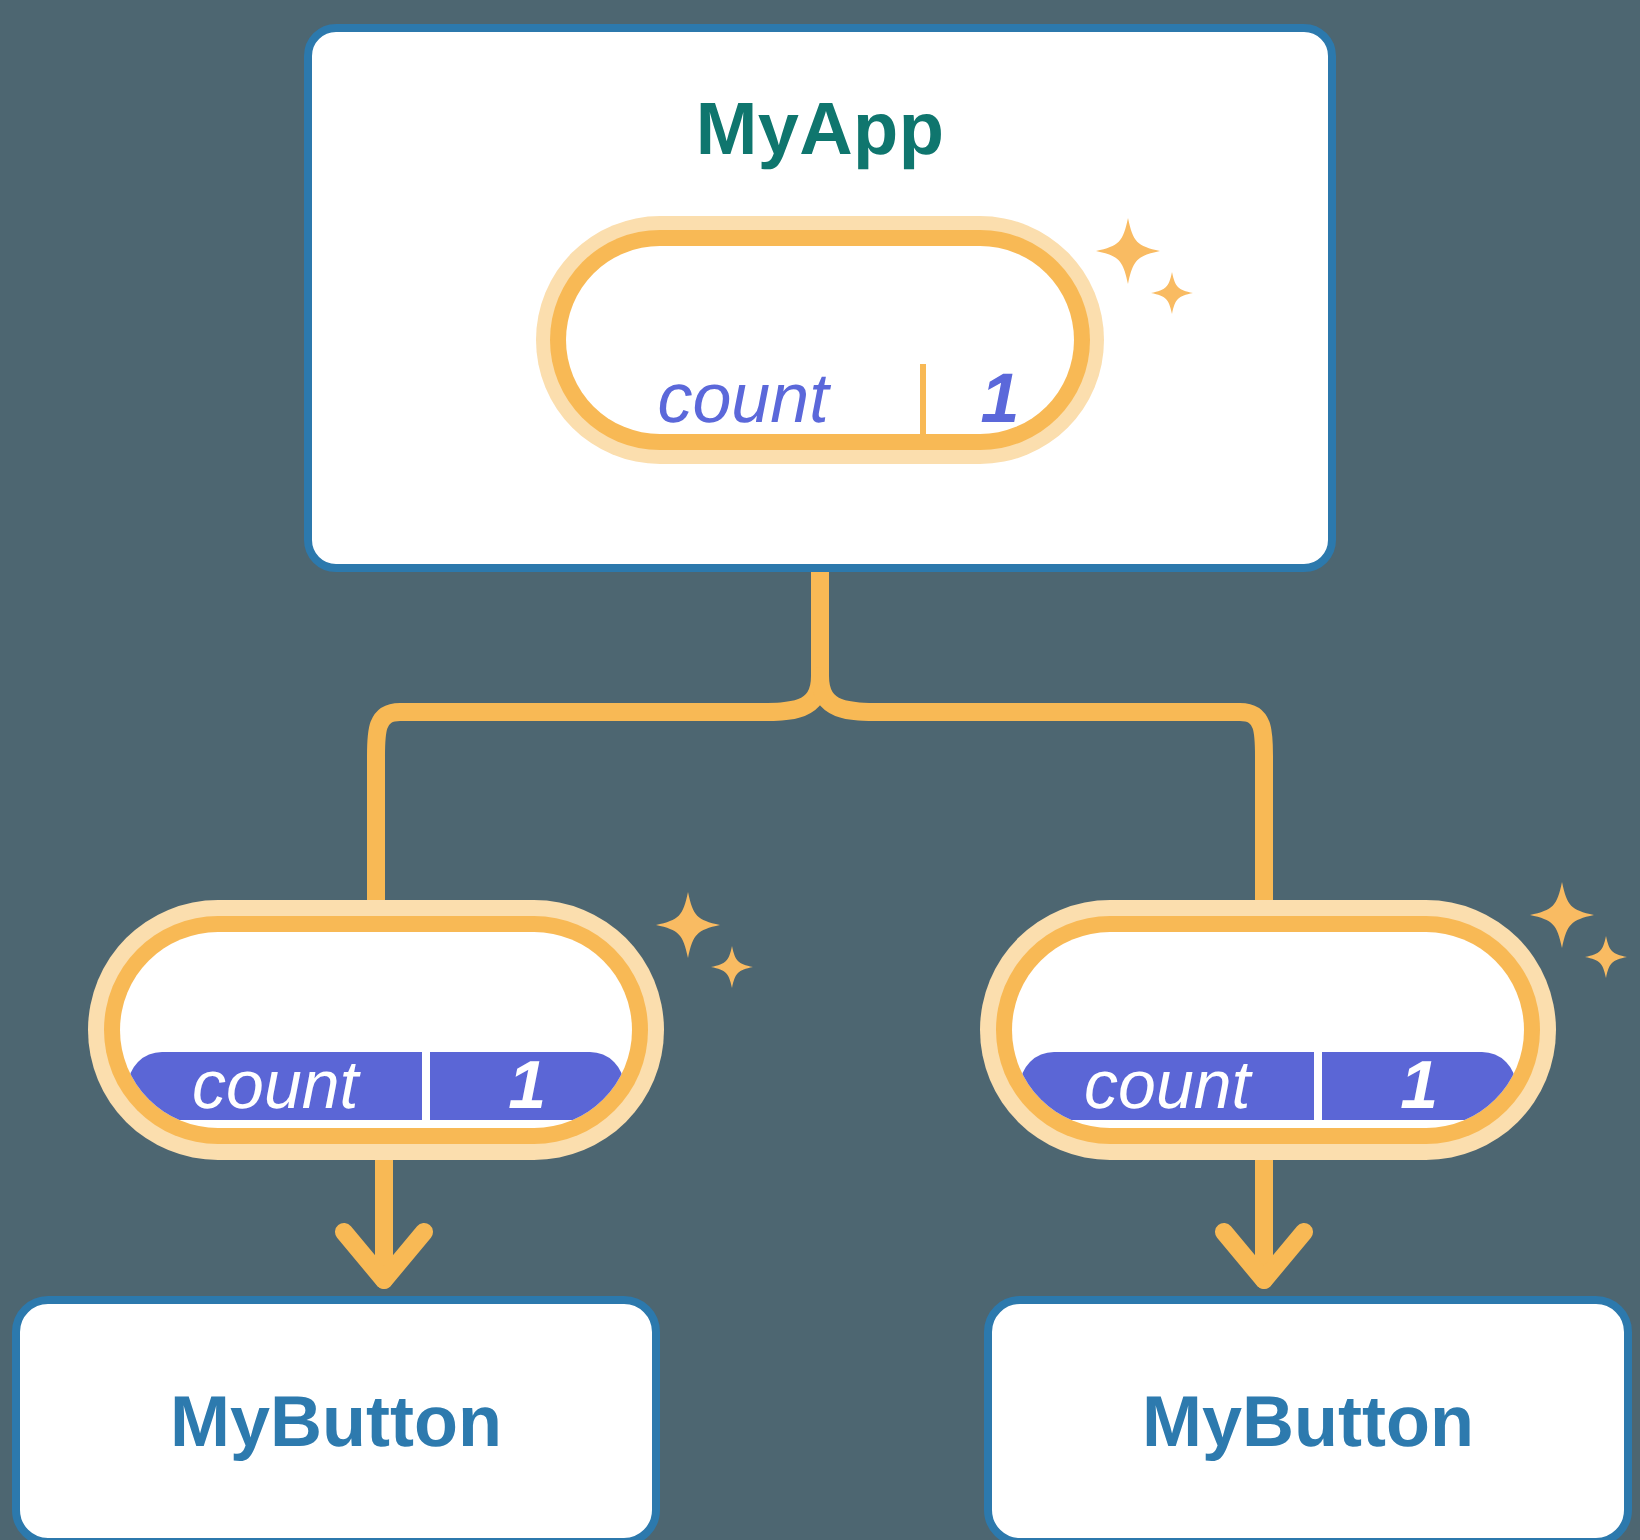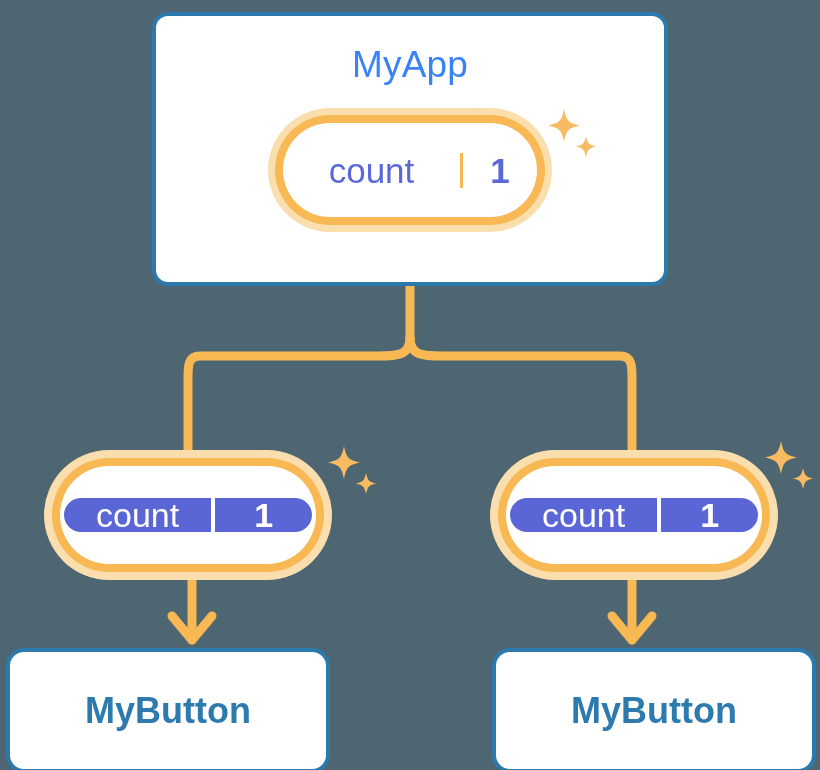--- a/index.html
+++ b/index.html
@@ -46,23 +46,23 @@
 
   #app-card {
     left: 152px;
     top: 12px;
     width: 516px;
     height: 274px;
     padding-top: 30px;
   }
 
   .card-title {
-    color: #3b82f6;
+    color: #0f766e;
     font-size: 37px;
-    font-weight: 400;
+    font-weight: 700;
     letter-spacing: 0.2px;
     line-height: 1;
     user-select: none;
   }
 
   .button-card {
     width: 324px;
     height: 125px;
     border-radius: 18px;
     justify-content: center;
@@ -94,23 +94,24 @@
   .pill-ring {
     position: absolute;
     border-radius: 999px;
     background: #f8b955;
   }
   
   .pill-body {
     position: absolute;
     border-radius: 999px;
     display: flex;
-    align-items: center;
+    align-items: flex-end;
     overflow: hidden;
     box-sizing: border-box;
+    font-style: italic;
   }
   .pill-cell {
     display: flex;
     align-items: center;
     justify-content: center;
     box-sizing: border-box;
     line-height: 1;
     user-select: none;
   }
 

